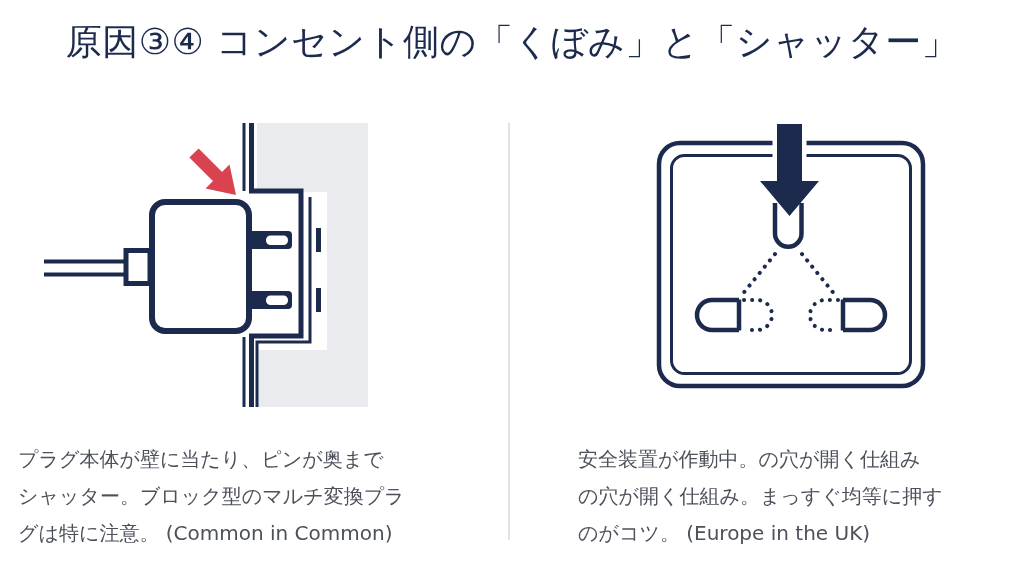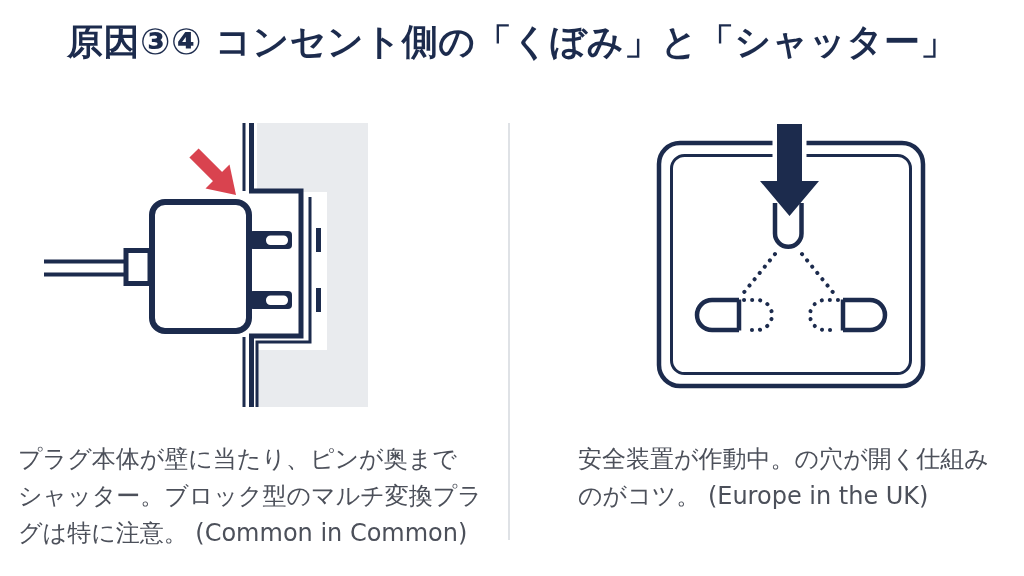--- a/index.html
+++ b/index.html
@@ -1,22 +1,22 @@
 <!DOCTYPE html>
 <html style="--page-bg: #ffffff; --navy: #1c2b4d; --red: #d9434f; --wall: #e9ebee; --divider: #dfe2e6; --caption: #4c505a; --title: #1c2b4d;"><head>
 <meta charset="utf-8">
 <style>
   html,body{margin:0;padding:0;background:#fff;}
   .canvas{position:relative;width:1024px;height:576px;background:var(--page-bg);overflow:hidden;
           font-family:"DejaVu Sans","Liberation Sans",sans-serif;}
   .title{position:absolute;top:18px;left:0;width:1024px;text-align:center;
-         font-size:36px;font-weight:bold;color:var(--title);letter-spacing:.5px;white-space:nowrap;}
+         font-size:36px;font-weight:normal;color:var(--title);letter-spacing:.5px;white-space:nowrap;}
   .divider{position:absolute;left:508px;top:123px;width:2px;height:417px;background:var(--divider);}
   .panel-svg{position:absolute;top:100px;}
-  .caption{position:absolute;top:441px;font-size:24px;line-height:37px;color:var(--caption);}
+  .caption{position:absolute;top:441px;font-size:20px;line-height:37px;color:var(--caption);}
   .caption div{white-space:nowrap;}
   .stroke-navy{stroke:var(--navy);fill:none;}
   .fill-navy{fill:var(--navy);stroke:none;}
   .fill-wall{fill:var(--wall);stroke:none;}
   .fill-white{fill:#fff;}
   .fill-red{fill:var(--red);stroke:none;}
   .stroke-red{stroke:var(--red);fill:none;}
   .casing{stroke:#fff;stroke-width:9;fill:#fff;}
   .dots{stroke-dasharray:0.1 8;stroke-linecap:round;}
 </style>
@@ -75,16 +75,17 @@
     <path class="stroke-navy dots" stroke-width="4" d="M838,300 H825 A15,15 0 0 0 825,330 H838"></path>
   </svg>
 
   <div class="caption" style="left:18px;width:470px;">
     <div>プラグ本体が壁に当たり、ピンが奥まで</div>
     <div>シャッター。ブロック型のマルチ変換プラ</div>
     <div>グは特に注意。 (Common in Common)</div>
   </div>
   <div class="caption" style="left:578px;width:440px;">
     <div>安全装置が作動中。の穴が開く仕組み</div>
+    <div>の穴が開く仕組み。まっすぐ均等に押す</div>
     <div>のがコツ。  (Europe in the UK)</div>
   </div>
 
 </div>
 
 </body></html>

